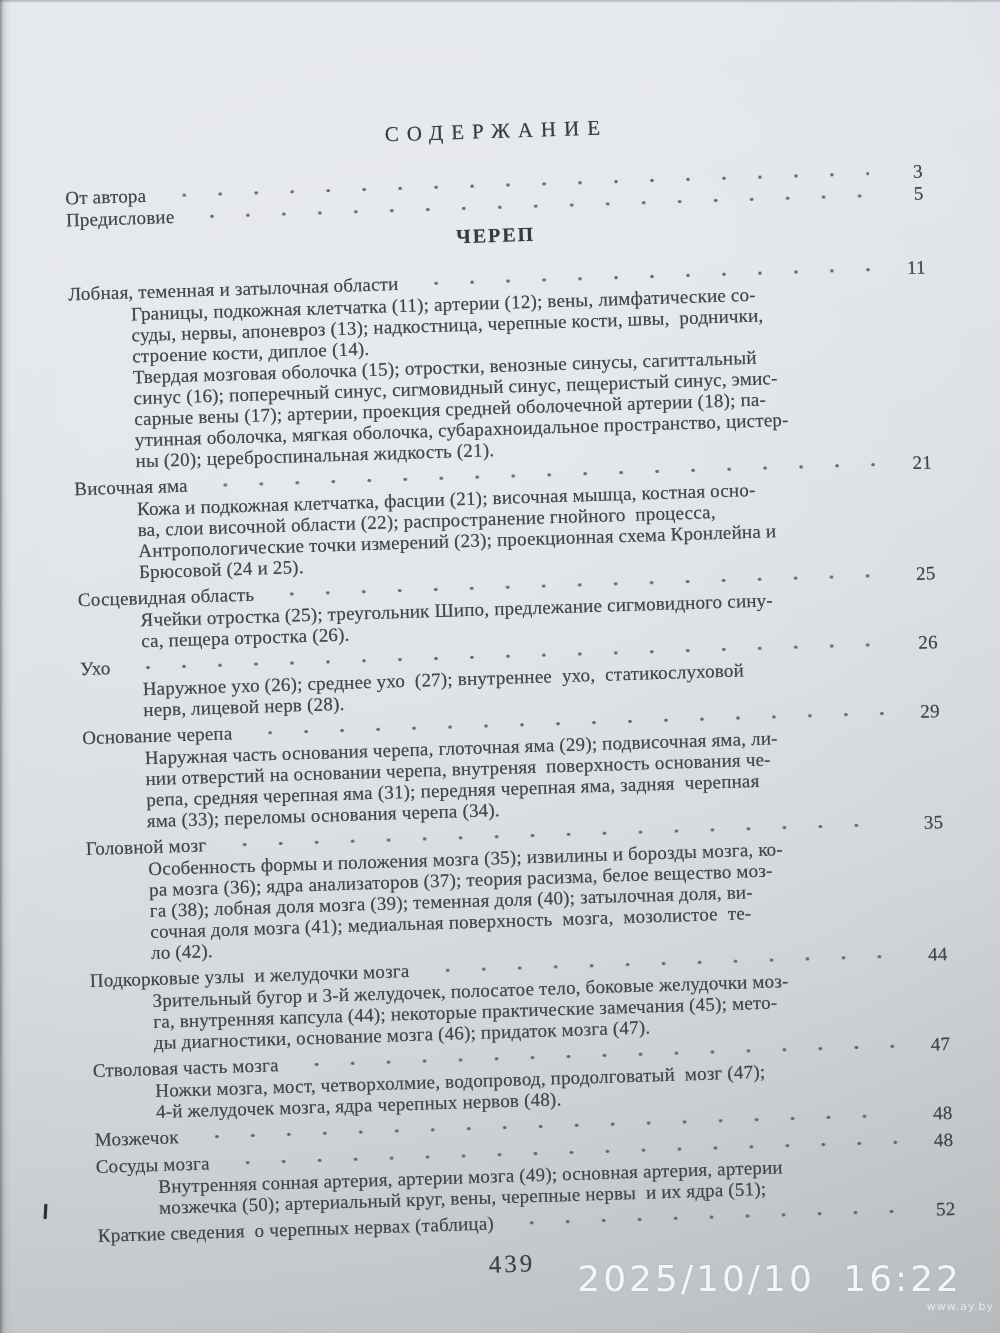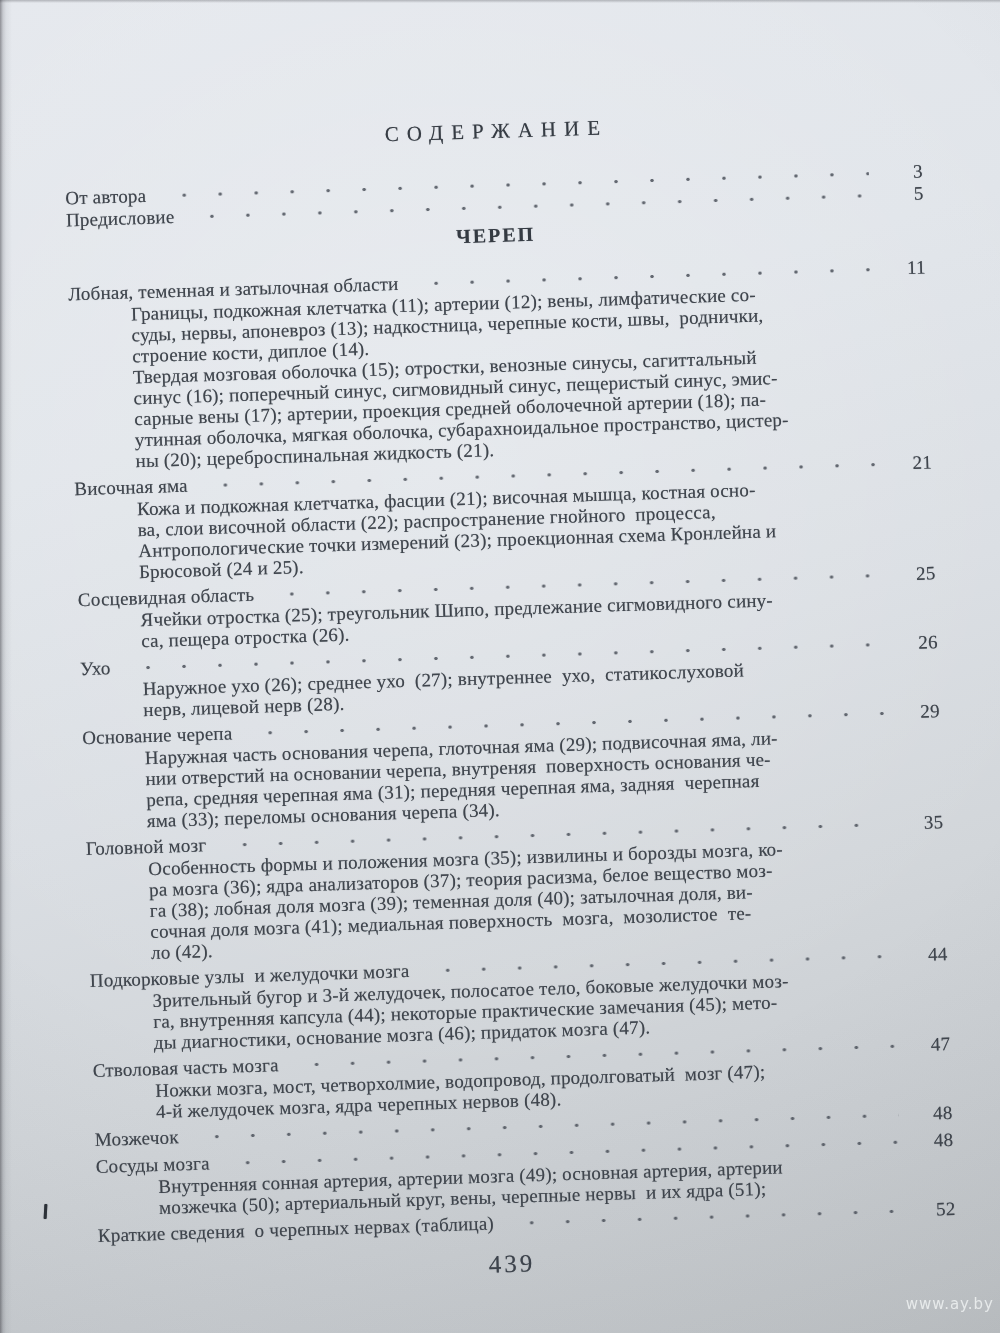--- a/index.html
+++ b/index.html
@@ -113,21 +113,21 @@
     font-weight: 400;
     letter-spacing: 3px;
     word-spacing: 14px;
     color: rgba(248,250,250,0.95);
     text-shadow: 0 0 2px rgba(130,134,138,0.35);
   }
   .site-watermark {
     position: absolute;
     right: 6px; bottom: 20px;
     font-family: "DejaVu Sans", sans-serif;
-    font-size: 15px;
+    font-size: 11px;
     letter-spacing: 1px;
     color: rgba(244,246,246,0.78);
   }
 </style>
 </head>
 <body>
 
 <div class="photo">
   <div class="sheen"></div>
   <div class="gutter-edge"></div>
@@ -268,14 +268,15 @@
         <span class="leader"></span>
         <span class="pagenum">52</span>
       </div>
     </div>
 
     <div class="folio">439</div>
   </div>
 
   <div class="stray-mark"></div>
 
+  <div class="cam-timestamp">2025/10/10 16:22</div>
   <div class="site-watermark">www.ay.by</div>
 </div>
 
 </body></html>

